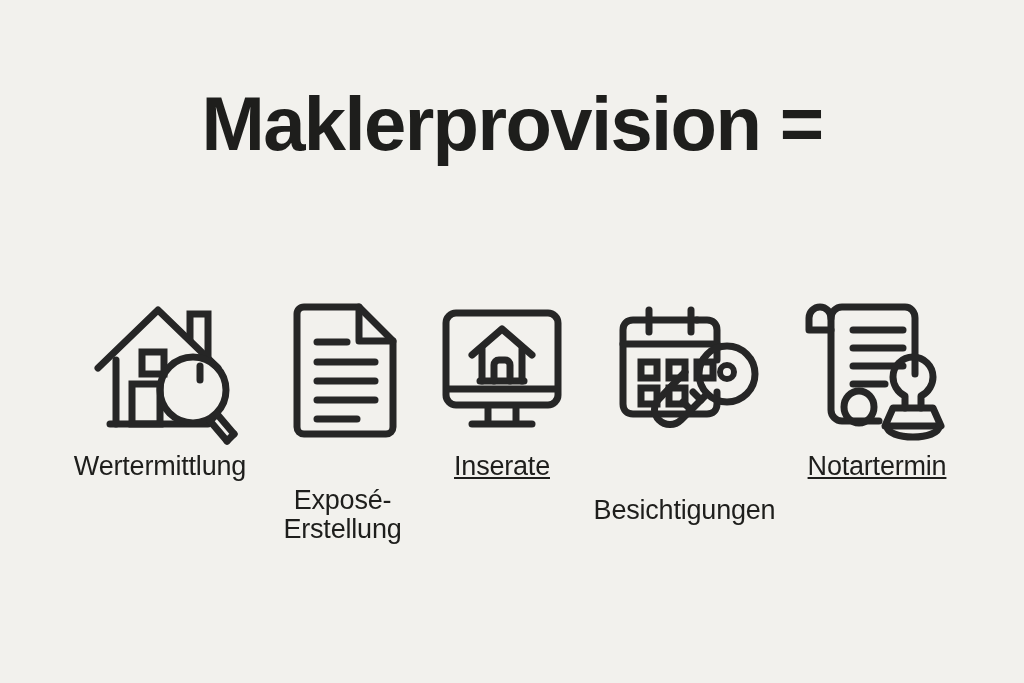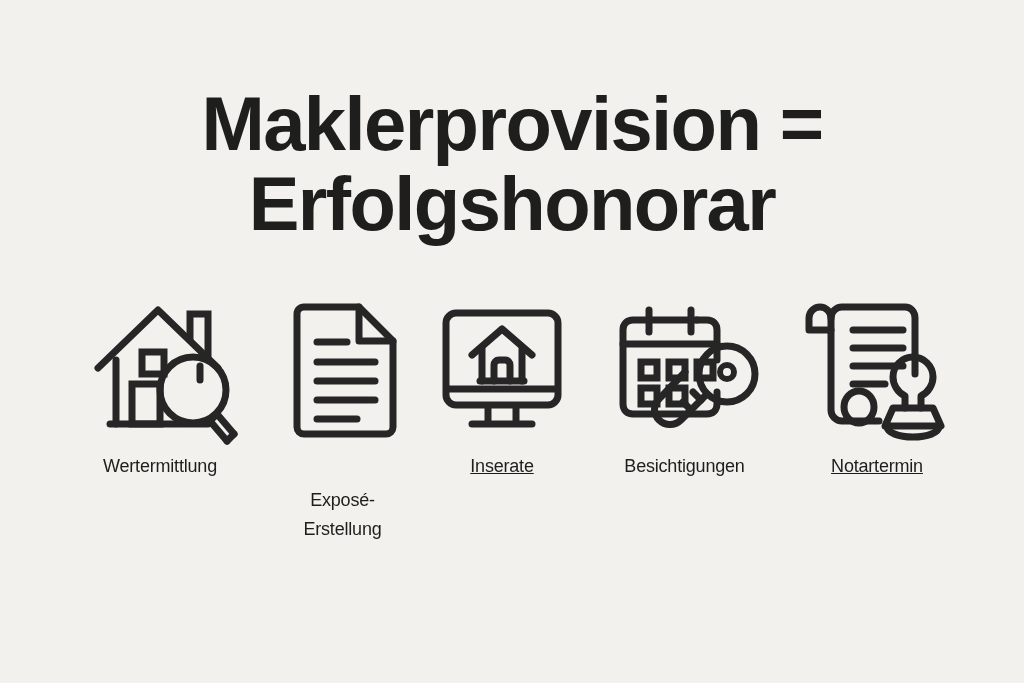--- a/index.html
+++ b/index.html
@@ -60,33 +60,33 @@
   }
   .step .art {
     height: 140px;
     display: flex;
     align-items: center;
     justify-content: center;
   }
   .step .label {
     margin-top: 12px;
     font-family: "Liberation Sans", sans-serif;
-    font-size: 18px;
+    font-size: 27px;
     line-height: 29px;
     color: #1E1E1C;
     text-align: center;
     letter-spacing: -0.2px;
     white-space: pre-line;
   }
 
   
   .step-1 { width: 196px; }
   .step-2 { width: 150px; gap: 34px; }
   .step-3 { width: 150px; text-decoration: underline; }
-  .step-4 { width: 196px; }
+  .step-4 { width: 196px; gap: 44px; }
   .step-5 { width: 170px; text-decoration: underline; }
 
   svg { display: block; overflow: visible; }
   .ln {
     fill: none;
     stroke: #262626;
     stroke-width: 7;
     stroke-linecap: round;
     stroke-linejoin: round;
   }
@@ -105,21 +105,20 @@
     stroke-linejoin: round;
   }
 </style>
 </head>
 <body>
 
 <div class="canvas">
 
   <div class="title-block">
     <span class="title-line">Maklerprovision =</span>
-    <span class="title-line">Erfolgshonorar</span>
   </div>
 
   <div class="steps">
 
     <div class="step step-1">
       <div class="art">
         <svg width="160" height="140" viewBox="0 0 160 140" aria-hidden="true">
 
           <path class="ln" d="M18 68 L78 10 L138 68"></path>
 

